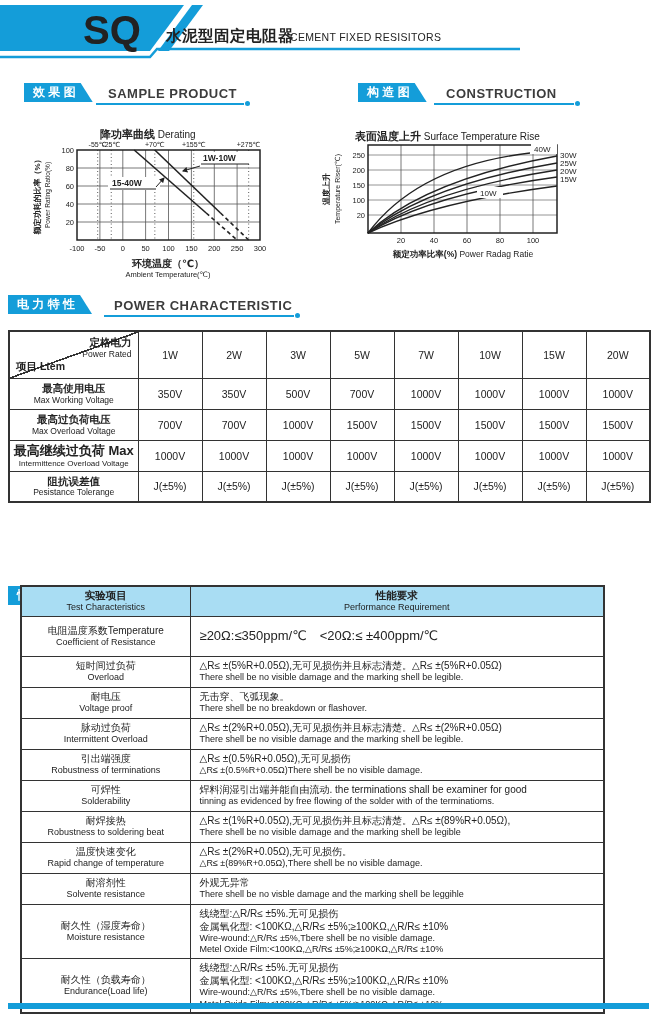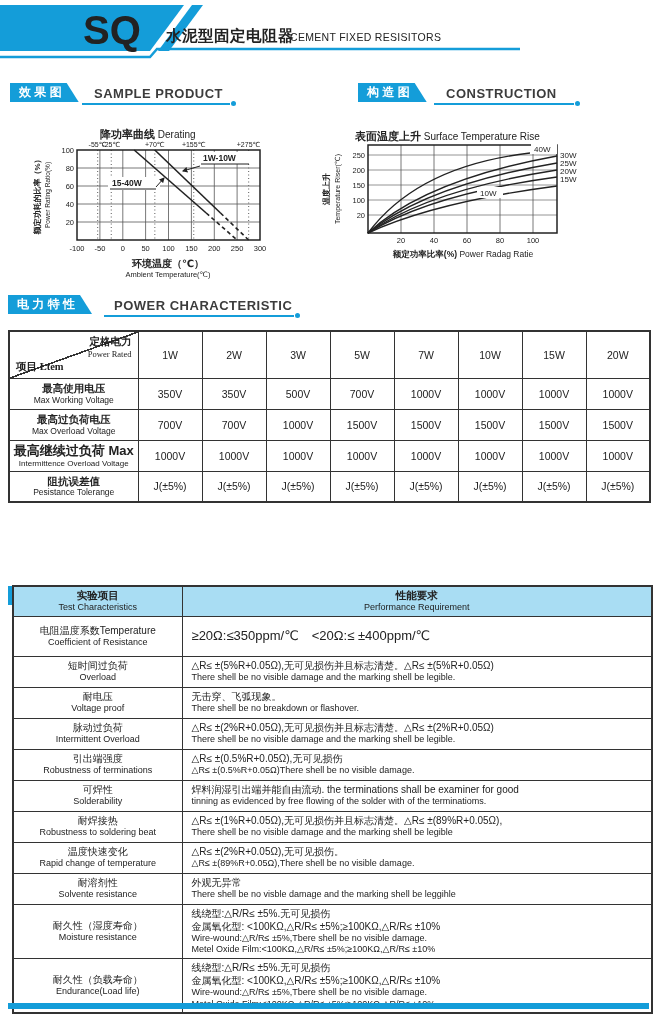--- a/index.html
+++ b/index.html
@@ -20,26 +20,26 @@
 
   
   table{border-collapse:collapse;table-layout:fixed}
   .ptable{position:absolute;left:8px;top:330px;width:641px;border:2px solid var(--line)}
   .ptable td{border:1px solid var(--line);text-align:center;vertical-align:middle;padding:0}
   .lblcn{font-size:10.5px;font-weight:bold;line-height:1.2}
   .lblen{font-size:8.5px;line-height:1.2}
   .val{font-size:10.5px}
   .corner{position:relative;background-image:linear-gradient(to bottom right,
           transparent calc(50% - .8px),var(--line) calc(50% - .8px),
-          var(--line) calc(50% + .8px),transparent calc(50% + .8px));font-family:Liberation Serif, serif;}
+          var(--line) calc(50% + .8px),transparent calc(50% + .8px));}
   .corner .tr{position:absolute;top:4px;right:6px;text-align:right}
   .corner .bl{position:absolute;bottom:4px;left:6px;font-size:10.5px;font-weight:bold}
 
   
-  .perf{position:absolute;left:12px;top:585px;width:641px;border:2px solid var(--line)}
+  .perf{position:absolute;left:20px;top:585px;width:585px;border:2px solid var(--line)}
   .perf td{border:1px solid var(--line);vertical-align:middle;padding:2px 0}
   .perf .hd td{background:var(--hdrblue)}
   .pc1{text-align:center}
   .pc2{text-align:left;padding-left:9px !important;padding-right:4px !important}
   .rl{font-size:10px;line-height:1.3}
   .rl.en{font-size:9px}
 
   .footer-rule{position:absolute;left:8px;top:1003px;width:641px;height:6px;background:var(--blue)}
   svg text{fill:#222}
 </style>
@@ -48,21 +48,21 @@
 
 <svg class="abs" style="left:0;top:0" width="657" height="64" viewBox="0 0 657 64">
   <polygon points="0,5 184,5 150,51 0,51" fill="#149dd9"></polygon>
   <polygon points="192,5 203,5 169,51 158,51" fill="#149dd9"></polygon>
   <polyline points="0,57 150,57 157,49 520,49" fill="none" stroke="#149dd9" stroke-width="2.5"></polyline>
   <text x="112" y="44" text-anchor="middle" font-size="40" font-weight="bold" fill="#fff">SQ</text>
   <text x="166" y="41" font-size="15.5" font-weight="bold" letter-spacing="0.5" fill="#1a1a1a">水泥型固定电阻器</text>
   <text x="290" y="41" font-size="10.5" letter-spacing="0.3" fill="#333">CEMENT FIXED RESISITORS</text>
 </svg>
 
-<div class="sec" style="left:10px;top:83px;width:240px">
+<div class="sec" style="left:24px;top:83px;width:240px">
   <span class="sec-cn">效 果 图</span>
   <span class="sec-en" style="left:84px">SAMPLE PRODUCT</span>
   <span class="sec-line" style="left:72px;width:148px"></span>
   <span class="sec-dot" style="left:221px"></span>
 </div>
 <div class="sec" style="left:358px;top:83px;width:230px">
   <span class="sec-cn">构 造 图</span>
   <span class="sec-en" style="left:88px">CONSTRUCTION</span>
   <span class="sec-line" style="left:76px;width:140px"></span>
   <span class="sec-dot" style="left:217px"></span>

